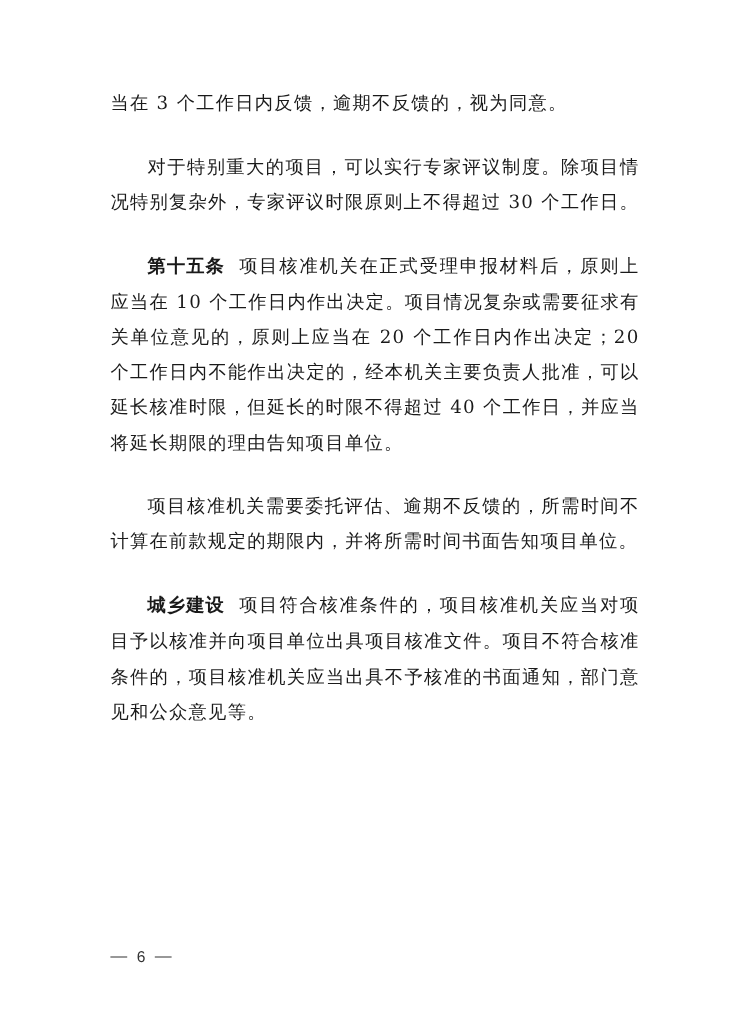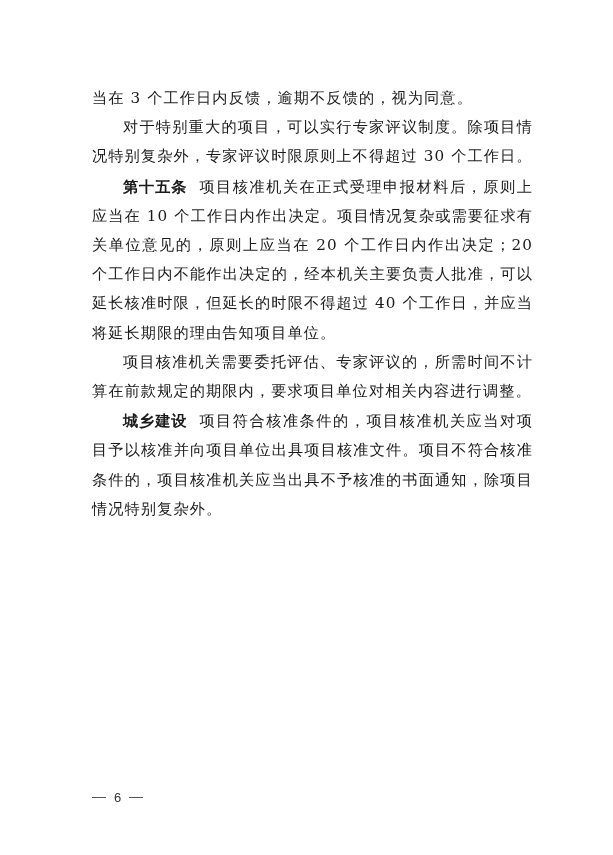--- a/index.html
+++ b/index.html
@@ -1,34 +1,34 @@
 <!DOCTYPE html>
 <html><head>
 <meta charset="utf-8">
 <style>
   html, body { margin:0; padding:0; background:#ffffff; }
   body { width:613px; height:855px; position:relative; overflow:hidden;
          font-family:"DejaVu Serif","Liberation Serif",serif; color:#1a1a1a; }
-  .page { position:absolute; left:92px; top:84px; width:441px; }
+  .page { position:absolute; left:92px; top:72px; width:441px; }
   .para { font-size:15.2px; line-height:29.2px; text-align:justify; text-align-last:left;
           letter-spacing:1.1px; margin:0; word-break:break-all; }
-  .indent { text-indent:31px; }
-  .art { font-weight:bold; font-family:Liberation Serif, serif; letter-spacing:0.5px; margin-right:12px; }
+  .indent { text-indent:31px;margin-top:24px; }
+  .art { font-weight:bold; font-family:Liberation Mono, monospace; letter-spacing:0.5px; margin-right:12px; }
   .pageno { position:absolute; left:92px; top:790px; font-size:13px; color:#333;
             font-family:"Liberation Sans","DejaVu Sans",sans-serif; display:flex; align-items:center; gap:8px; }
   .dash { display:inline-block; width:14px; height:1px; background:#555; }
 </style>
 </head>
 <body>
 
 <div class="page">
   <p class="para"><span>当在 3 个工作日内反馈，逾期不反馈的，视为同意。</span></p>
   <p class="para indent"><span>对于特别重大的项目，可以实行专家评议制度。除项目情况特别复杂外，专家评议时限原则上不得超过 30 个工作日。</span></p>
   <p class="para indent"><span class="art">第十五条</span><span>项目核准机关在正式受理申报材料后，原则上应当在 10 个工作日内作出决定。项目情况复杂或需要征求有关单位意见的，原则上应当在 20 个工作日内作出决定；20 个工作日内不能作出决定的，经本机关主要负责人批准，可以延长核准时限，但延长的时限不得超过 40 个工作日，并应当将延长期限的理由告知项目单位。</span></p>
-  <p class="para indent"><span>项目核准机关需要委托评估、专家评议的，所需时间不计算在前款规定的期限内，要求项目单位对相关内容进行调整。</span></p>
-  <p class="para indent"><span class="art">城乡建设</span><span>项目符合核准条件的，项目核准机关应当对项目予以核准并向项目单位出具项目核准文件。项目不符合核准条件的，项目核准机关应当出具不予核准的书面通知，除项目情况特别复杂外。</span></p>
+  <p class="para indent"><span>项目核准机关需要委托评估、逾期不反馈的，所需时间不计算在前款规定的期限内，并将所需时间书面告知项目单位。</span></p>
+  <p class="para indent"><span class="art">城乡建设</span><span>项目符合核准条件的，项目核准机关应当对项目予以核准并向项目单位出具项目核准文件。项目不符合核准条件的，项目核准机关应当出具不予核准的书面通知，部门意见和公众意见等。</span></p>
 </div>
 
 <div class="pageno">
   <span class="dash"></span>
   <span>6</span>
   <span class="dash"></span>
 </div>
 
 </body></html>

